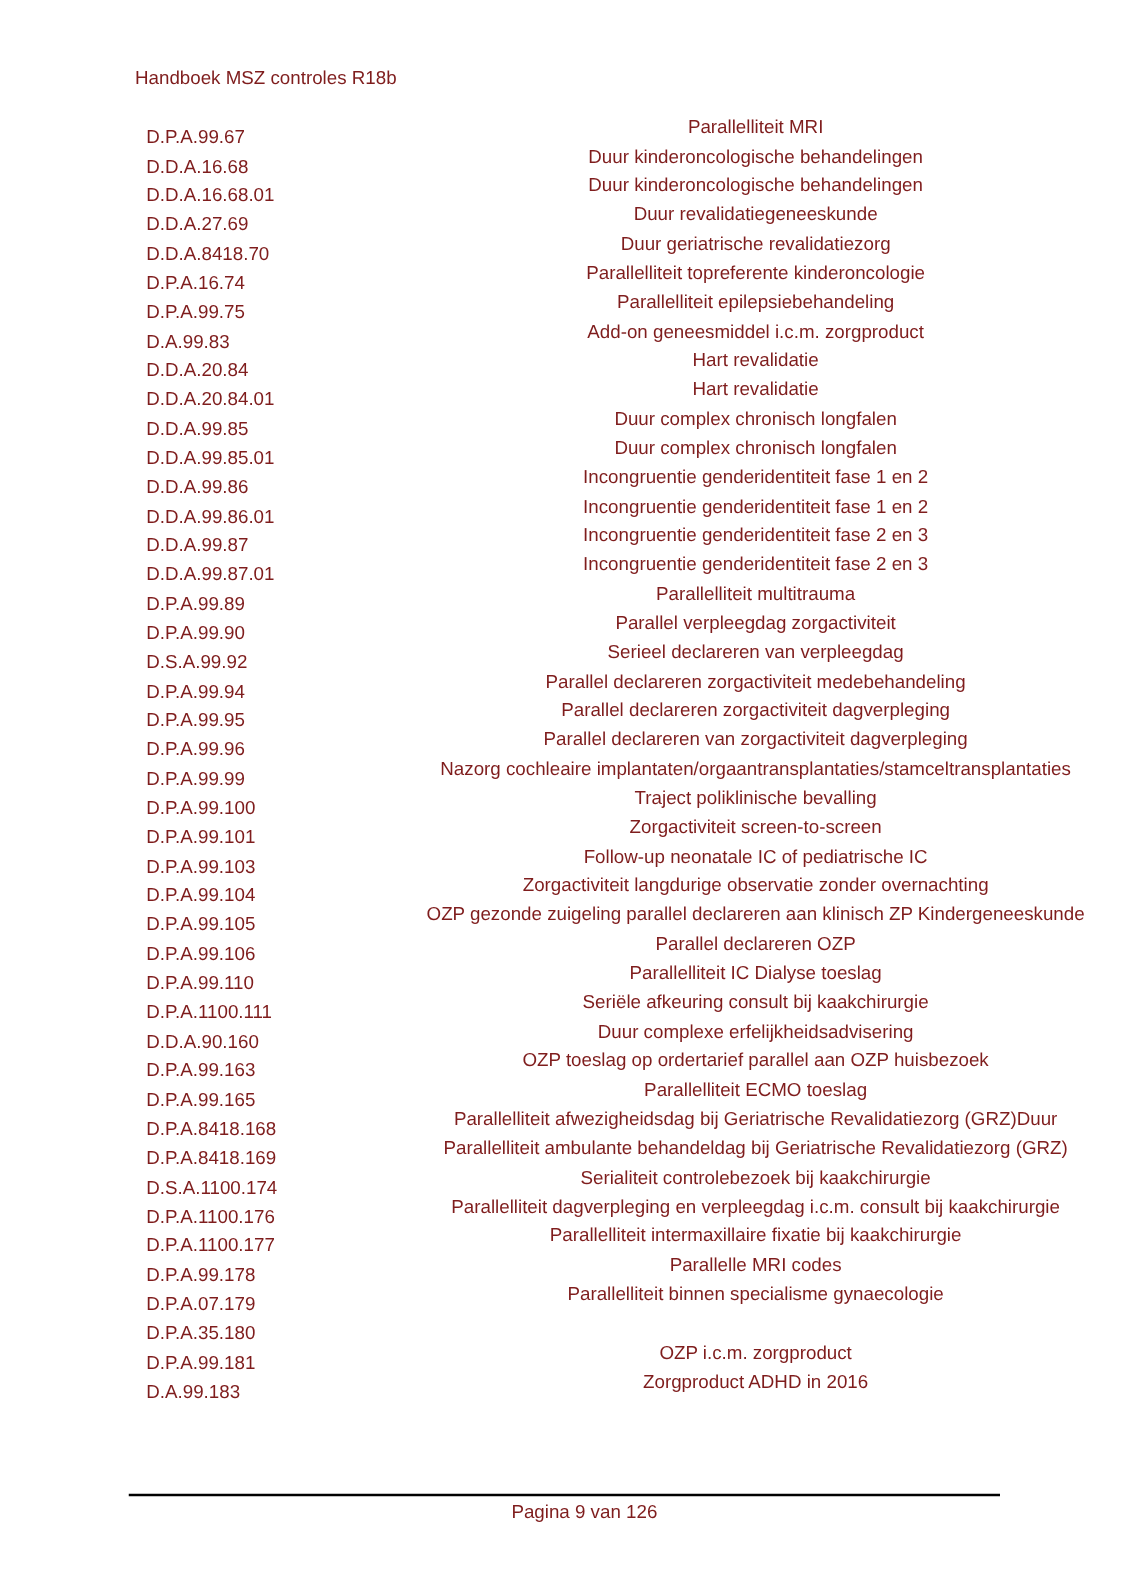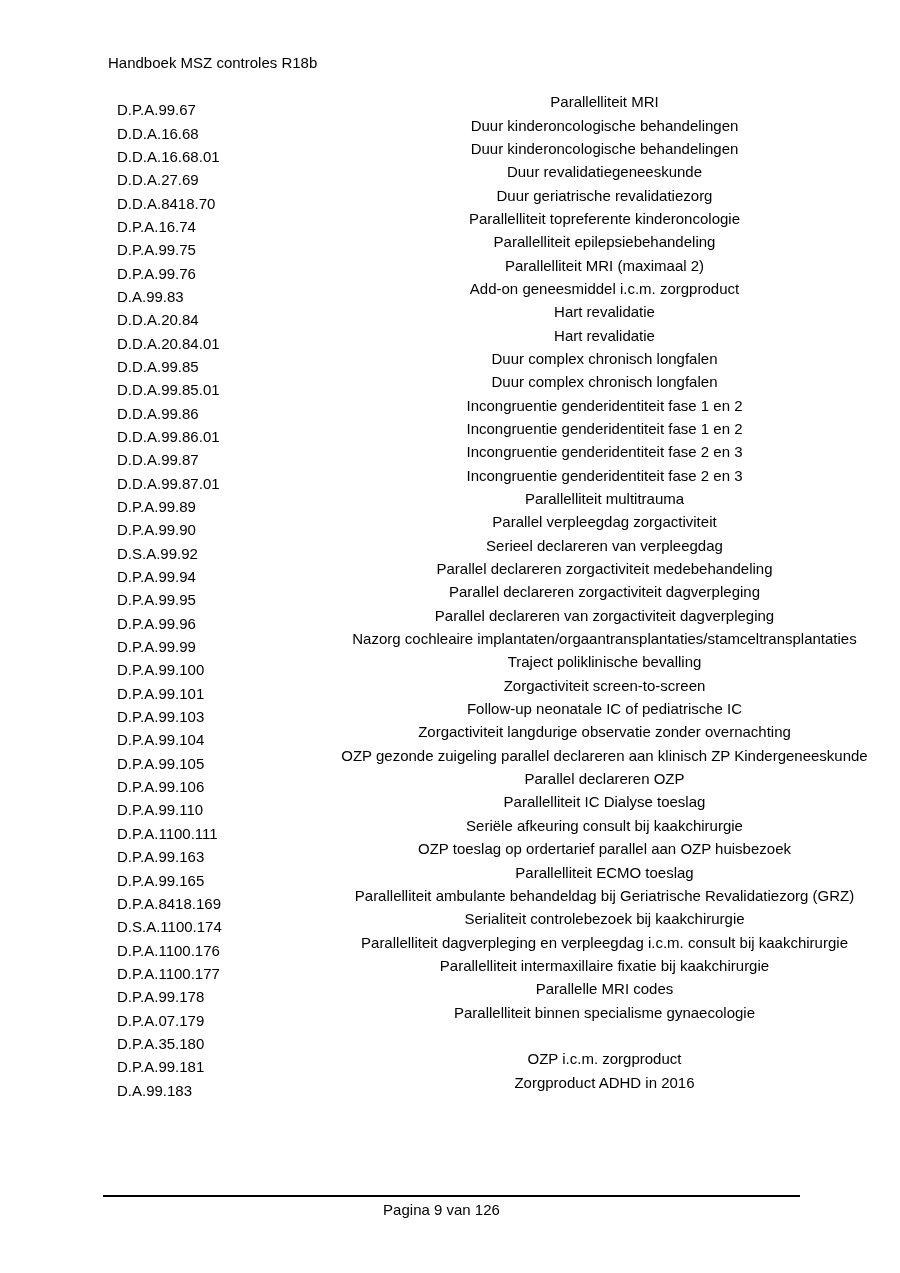--- a/index.html
+++ b/index.html
@@ -6,21 +6,21 @@
     margin: 0;
     padding: 0;
     background: #ffffff;
   }
   .page {
     position: relative;
     width: 900px;
     height: 1273px;
     background: #ffffff;
     font-family: "Liberation Sans", sans-serif;
-    color: #000000;
+    color: #7f1d1d;
     overflow: hidden;
   }
   .doc-header {
     position: absolute;
     left: 108px;
     top: 54px;
     font-size: 15px;
     line-height: 18px;
     white-space: nowrap;
   }
@@ -49,21 +49,21 @@
   .footer-rule {
     position: absolute;
     left: 103px;
     top: 1195px;
     width: 697px;
     height: 0;
     border-top: 2px solid #000000;
   }
   .footer-text {
     position: absolute;
-    left: 93px;
+    left: 119px;
     top: 1201px;
     width: 697px;
     text-align: center;
     font-size: 15px;
   }
 </style>
 </head>
 <body>
 
 <div class="page">
@@ -101,24 +101,20 @@
   <div class="row">
     <span class="code">D.P.A.16.74</span>
     <span class="desc">Parallelliteit topreferente kinderoncologie</span>
   </div>
 
   <div class="row">
     <span class="code">D.P.A.99.75</span>
     <span class="desc">Parallelliteit epilepsiebehandeling</span>
   </div>
 
-  <div class="row">
-    <span class="code">D.P.A.99.76</span>
-    <span class="desc">Parallelliteit MRI (maximaal 2)</span>
-  </div>
 
   <div class="row">
     <span class="code">D.A.99.83</span>
     <span class="desc">Add-on geneesmiddel i.c.m. zorgproduct</span>
   </div>
 
   <div class="row">
     <span class="code">D.D.A.20.84</span>
     <span class="desc">Hart revalidatie</span>
   </div>
@@ -226,31 +222,39 @@
   <div class="row">
     <span class="code">D.P.A.99.110</span>
     <span class="desc">Parallelliteit IC Dialyse toeslag</span>
   </div>
 
   <div class="row">
     <span class="code">D.P.A.1100.111</span>
     <span class="desc">Seriële afkeuring consult bij kaakchirurgie</span>
   </div>
 
+  <div class="row">
+    <span class="code">D.D.A.90.160</span>
+    <span class="desc">Duur complexe erfelijkheidsadvisering</span>
+  </div>
 
   <div class="row">
     <span class="code">D.P.A.99.163</span>
     <span class="desc">OZP toeslag op ordertarief parallel aan OZP huisbezoek</span>
   </div>
 
   <div class="row">
     <span class="code">D.P.A.99.165</span>
     <span class="desc">Parallelliteit ECMO toeslag</span>
   </div>
 
+  <div class="row">
+    <span class="code">D.P.A.8418.168</span>
+    <span class="desc">Parallelliteit afwezigheidsdag bij Geriatrische Revalidatiezorg (GRZ)Duur</span>
+  </div>
 
   <div class="row">
     <span class="code">D.P.A.8418.169</span>
     <span class="desc">Parallelliteit ambulante behandeldag bij Geriatrische Revalidatiezorg (GRZ)</span>
   </div>
 
   <div class="row">
     <span class="code">D.S.A.1100.174</span>
     <span class="desc">Serialiteit controlebezoek bij kaakchirurgie</span>
   </div>

